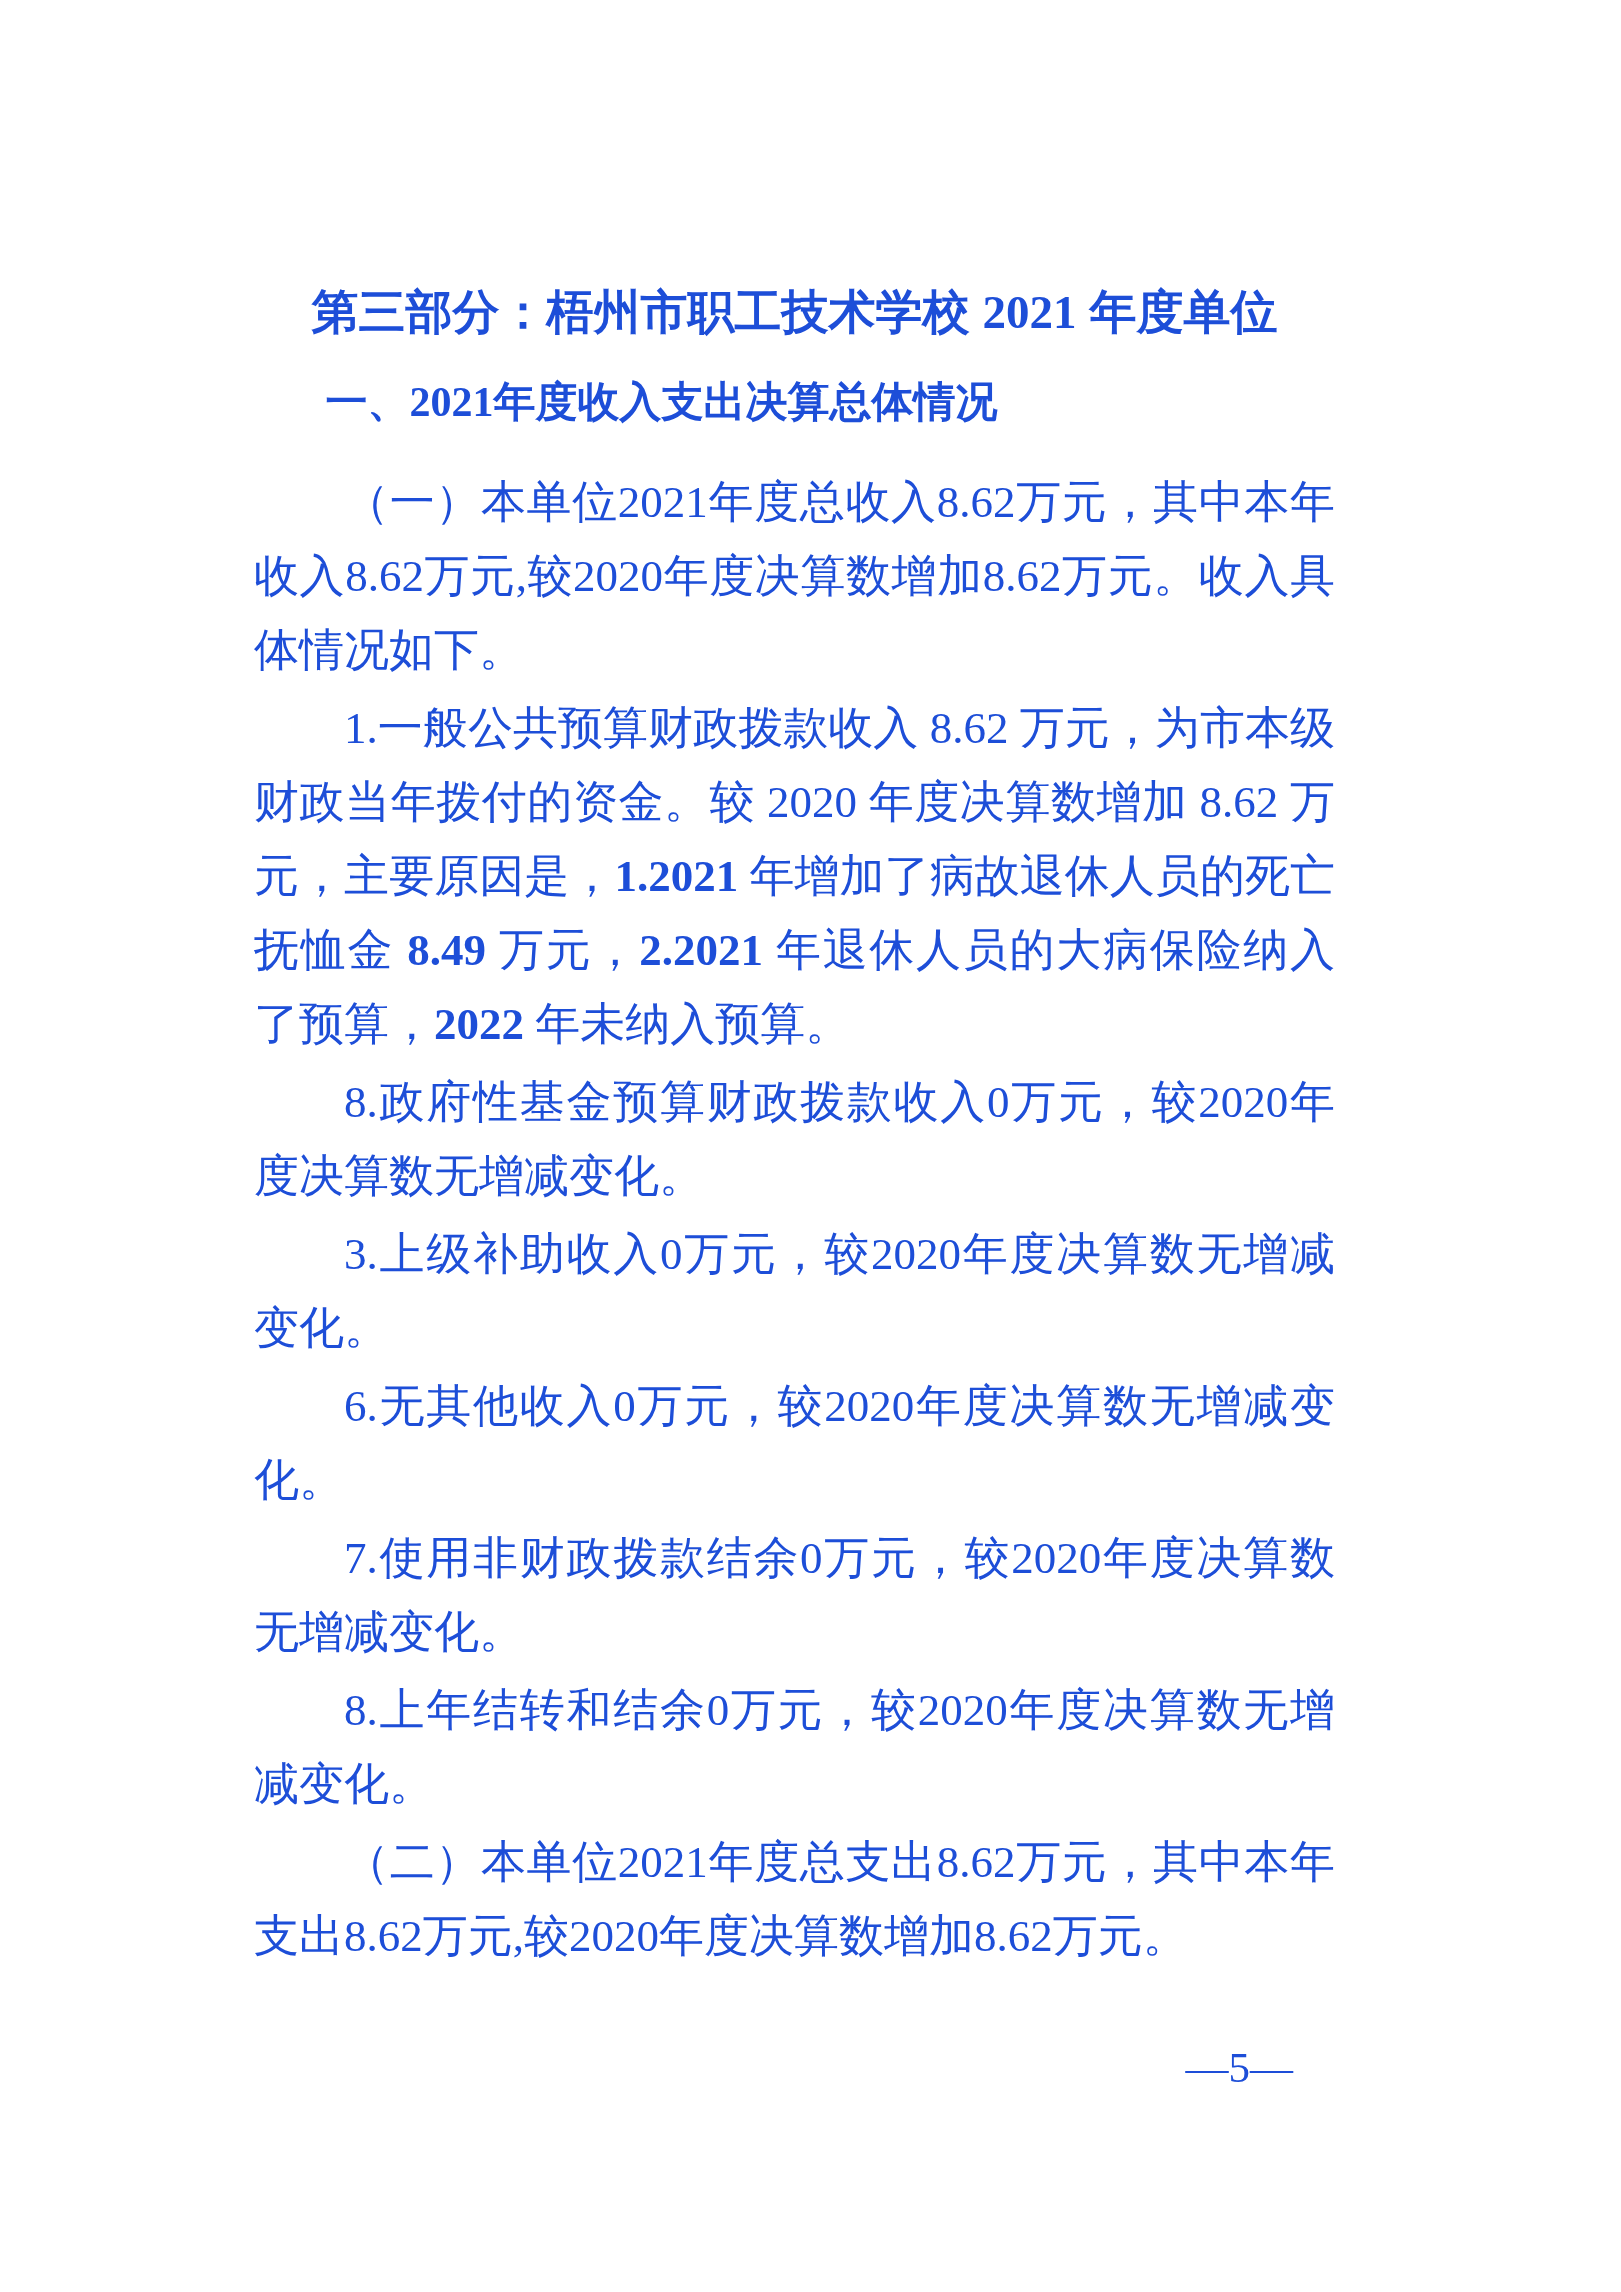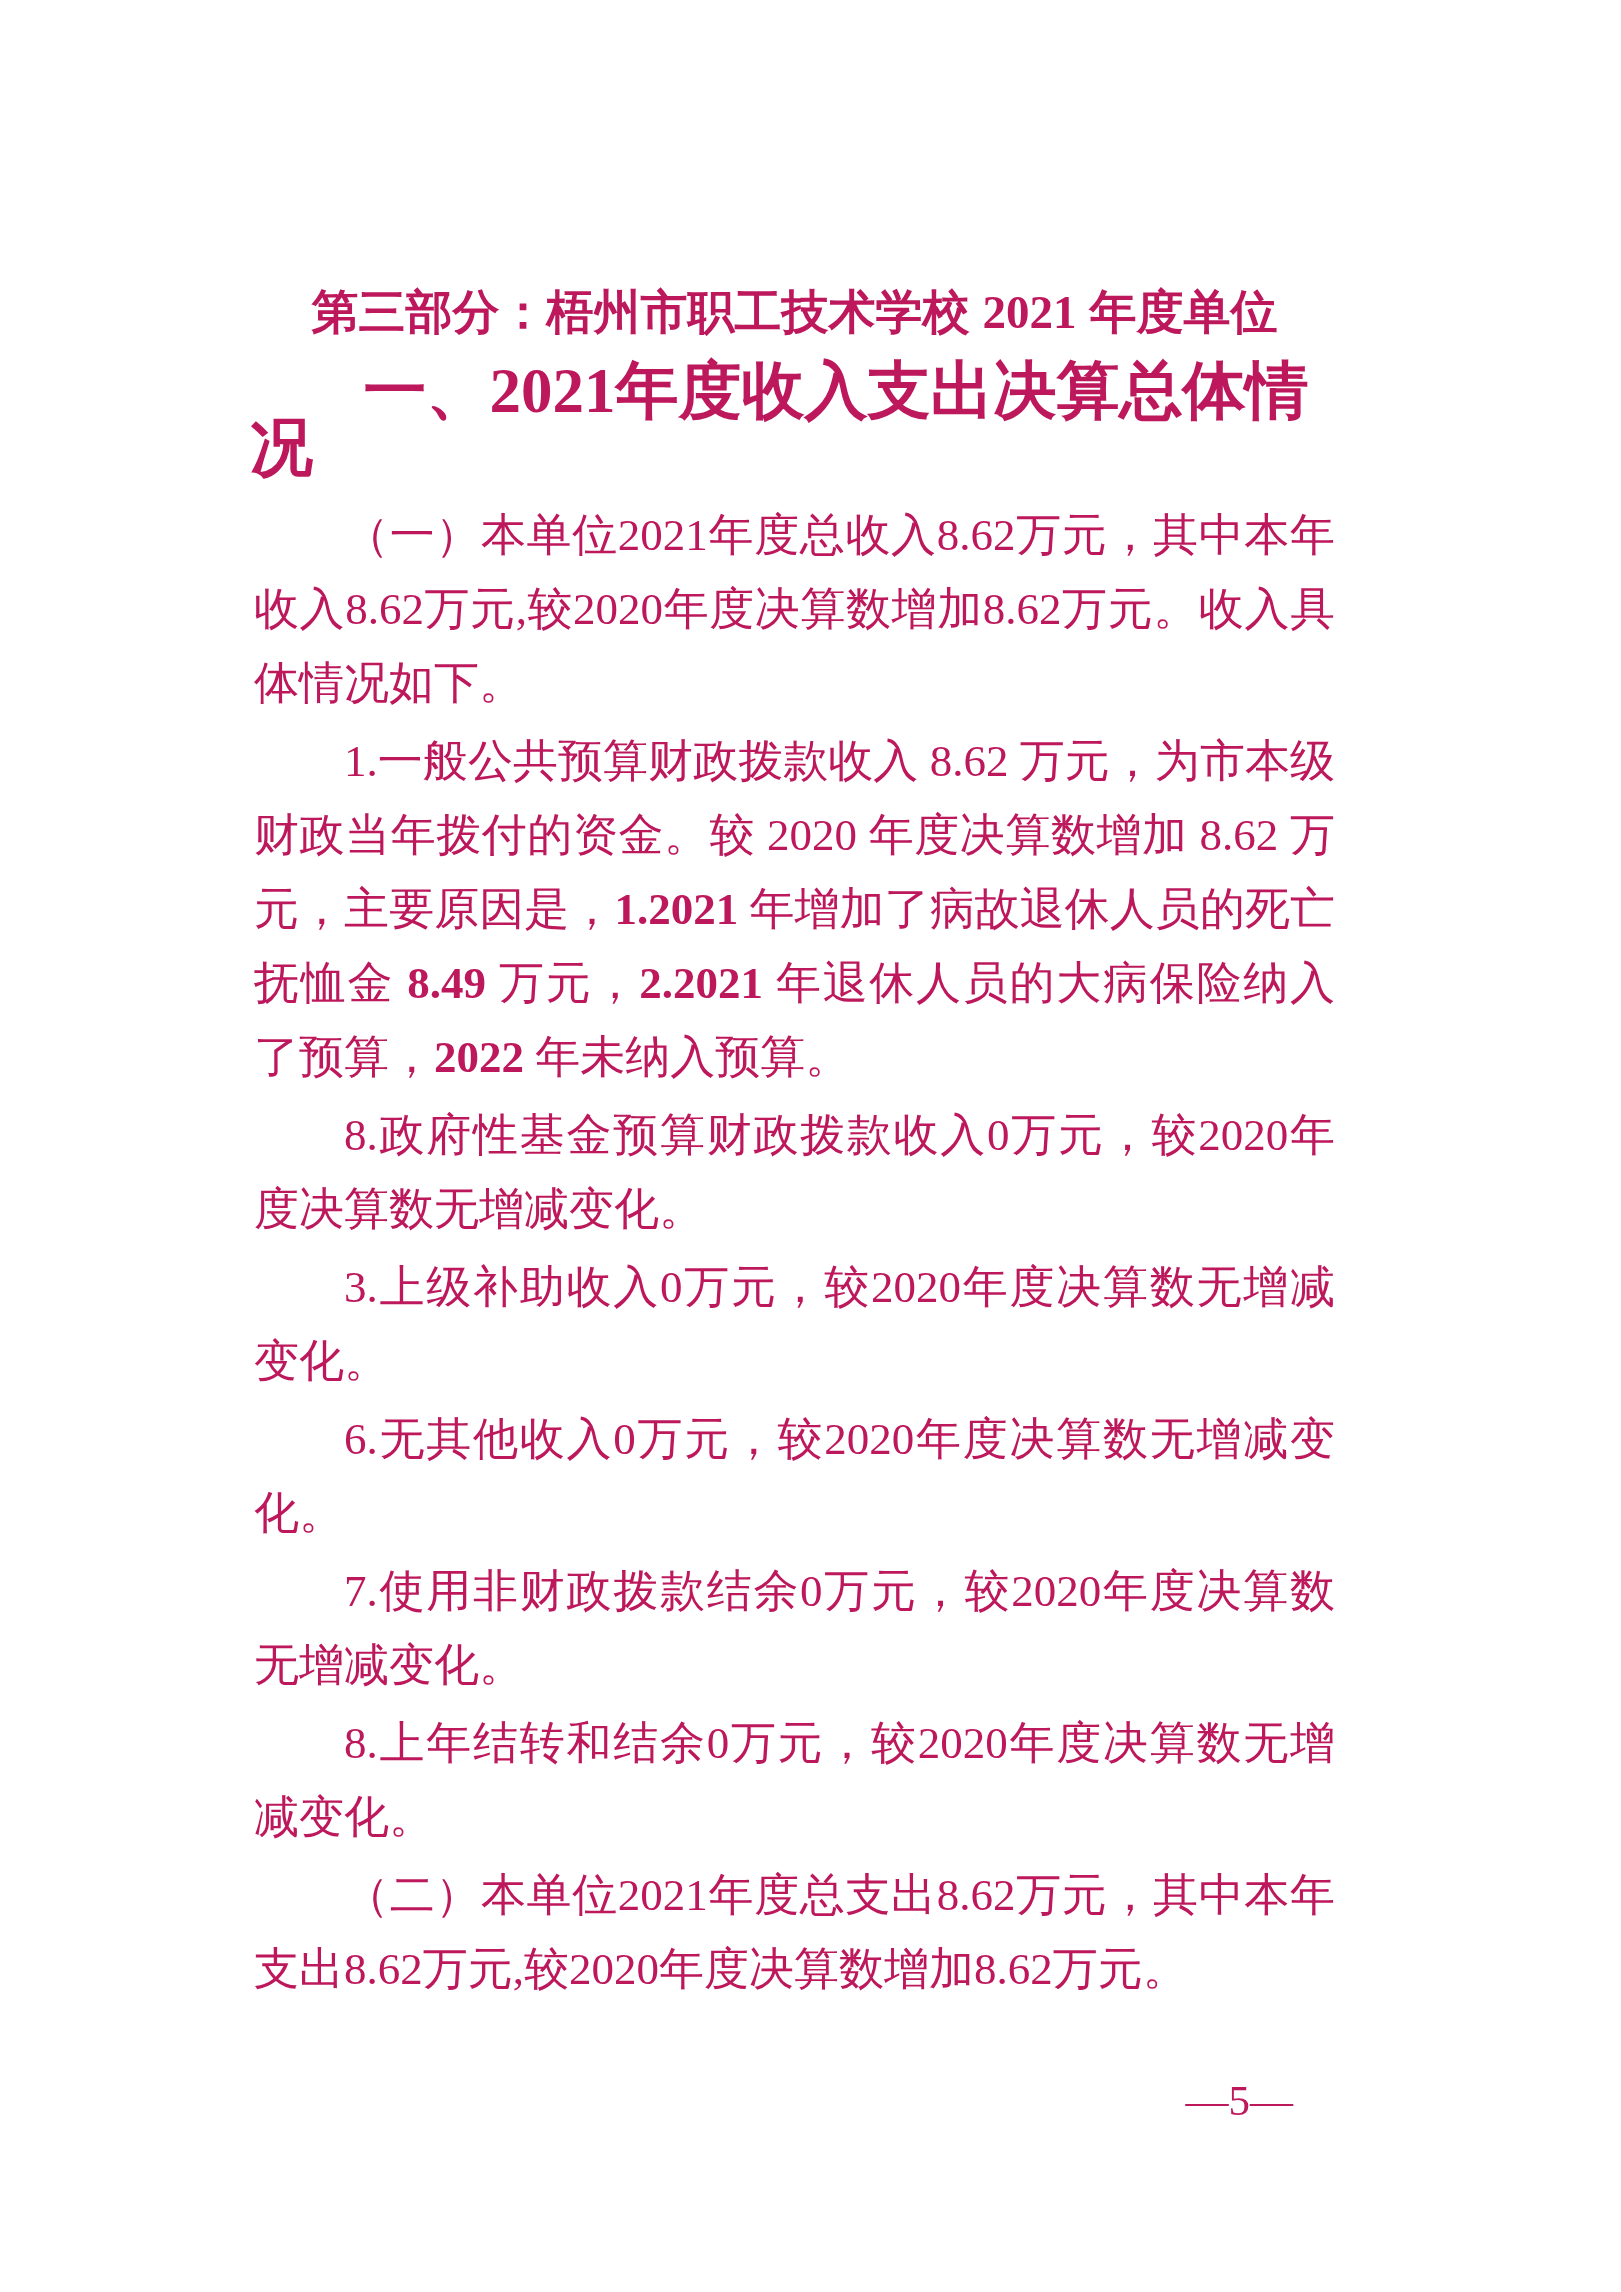--- a/index.html
+++ b/index.html
@@ -7,41 +7,41 @@
     padding: 0;
     background: #ffffff;
   }
   .page {
     position: relative;
     width: 1574px;
     height: 2293px;
     background: #ffffff;
     box-sizing: border-box;
     padding: 284px 235px 0 250px;
-    color: #be185d;
+    color: #1d4ed8;
     font-family: "Liberation Serif", "DejaVu Serif", serif;
     overflow: hidden;
   }
   
   .doc-title {
     margin: 0;
     text-align: center;
     font-size: 47px;
     line-height: 55px;
     font-weight: bold;
     font-family: "Liberation Sans", "DejaVu Sans", sans-serif;
   }
   .doc-title.second-line {
     margin-top: 35px;
   }
   
   .section-heading {
     margin: 21.6px 0 0 0;
-    font-size: 63px;
-    line-height: 56px;
+    font-size: 42px;
+    line-height: 80px;
     font-weight: bold;
     font-family: "Liberation Sans", "DejaVu Sans", sans-serif;
     text-indent: 1.8em;
   }
   
   .doc-body {
     margin-top: 23.5px;
   }
   .body-para {
     margin: 4px;

